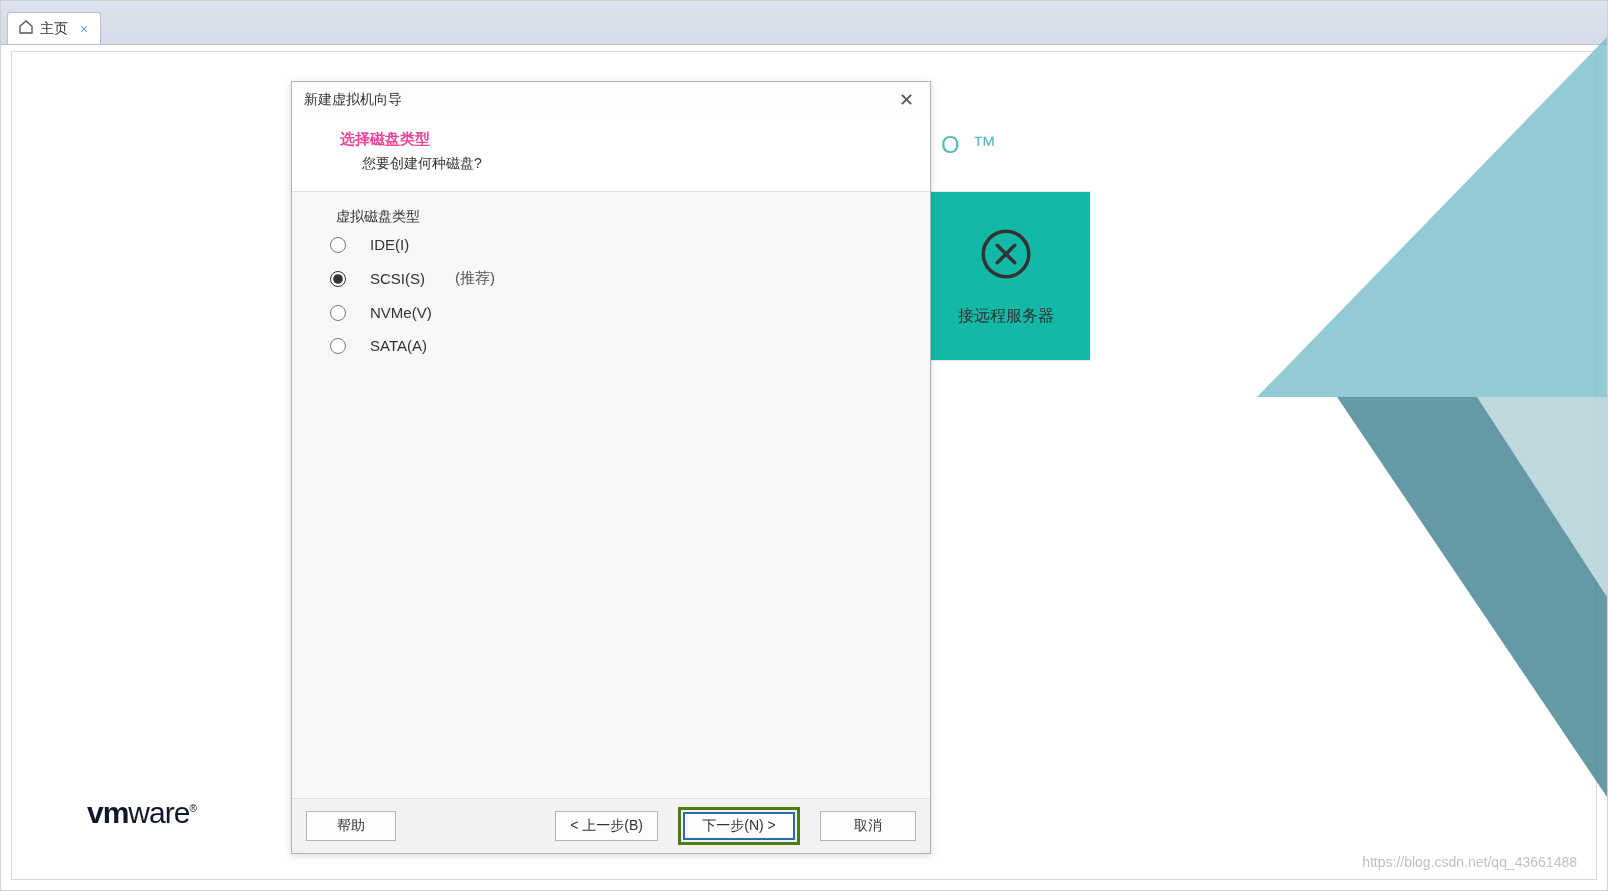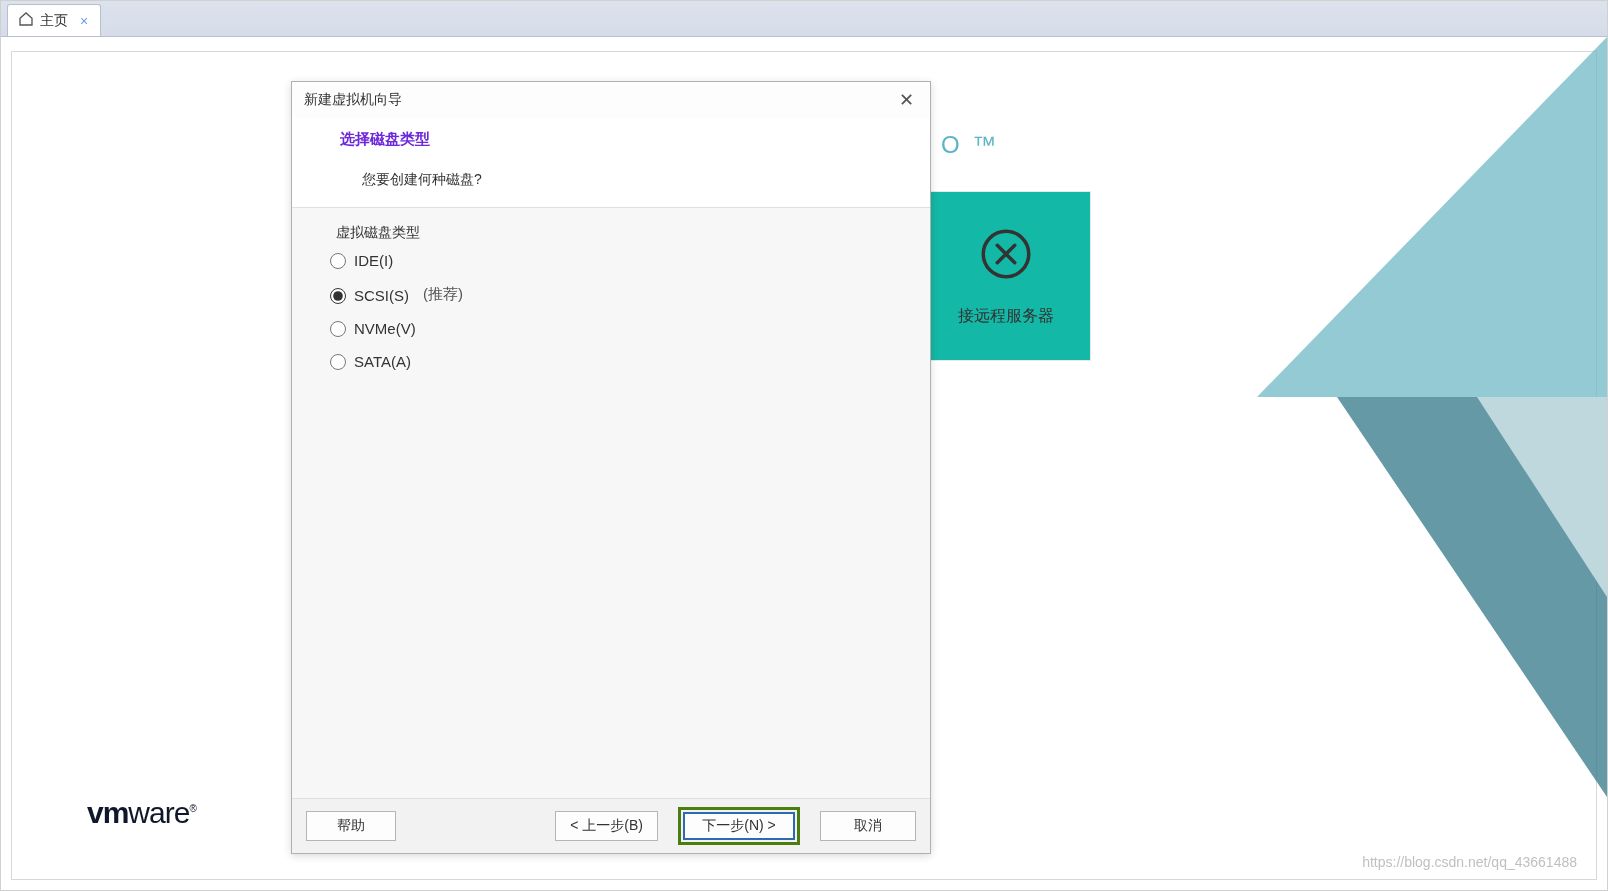--- a/index.html
+++ b/index.html
@@ -10,21 +10,21 @@
       height: 891px;
       position: relative;
       overflow: hidden;
     }
     .outer-border {
       position: absolute;
       top: 0; left: 0; right: 0; bottom: 0;
       border: 1px solid #d0d0d0;
     }
     .tab-bar {
-      height: 36px;
+      height: 44px;
       background: linear-gradient(to bottom, #dde3ed, #d5dbe8);
       border-bottom: 1px solid #b8c0d0;
       display: flex;
       align-items: flex-end;
       padding-left: 6px;
     }
     .tab {
       background: #fff;
       border: 1px solid #b8c0d0;
       border-bottom: none;
@@ -115,21 +115,21 @@
       padding: 0 12px;
       font-size: 14px;
       color: #333;
     }
     .dialog-close { font-size: 18px; color: #555; cursor: pointer; padding: 4px; }
     .dialog-header {
       background: #fff;
       padding: 12px 20px 18px 20px;
       border-bottom: 1px solid #e0e0e0;
     }
-    .dialog-header-title { font-weight: 700; font-size: 15px; color: #6d28d9; margin-bottom: 22px; margin-left: 28px; }
+    .dialog-header-title { font-weight: 700; font-size: 15px; color: #ec4899; margin-bottom: 6px; margin-left: 28px; }
     .dialog-header-sub { font-size: 14px; color: #333; margin-left: 50px; }
     .dialog-body {
       flex: 1;
       background: #f7f7f7;
       padding: 18px 18px;
     }
     .group-box {
       position: relative;
       padding: 18px 16px 10px 16px;
     }
@@ -137,22 +137,22 @@
       position: absolute;
       top: -2px;
       left: 20px;
       background: transparent;
       padding: 0 6px;
       font-size: 14px;
       color: #333;
     }
     .radio-row {
       display: flex;
-      align-items: flex-end;
-      gap: 8px;
+      align-items: center;
+      gap: 24px;
       padding: 8px 4px;
       font-size: 15px;
       color: #333;
     }
     .radio-row input[type="radio"] {
       width: 16px; height: 16px; accent-color: #333;
     }
     .radio-hint { color: #555; margin-left: 6px; }
     .dialog-footer {
       height: 55px;

